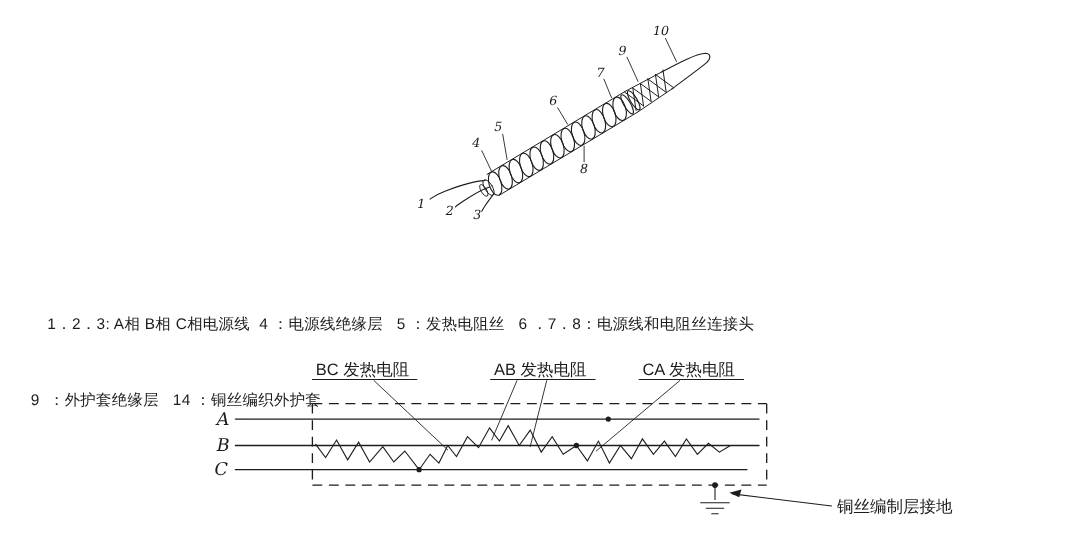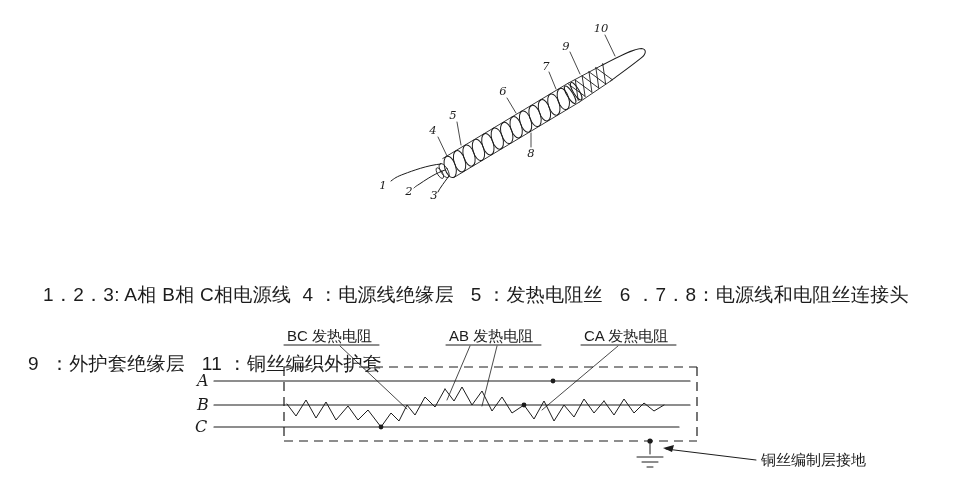--- a/index.html
+++ b/index.html
@@ -2,21 +2,21 @@
 <html><head>
 <meta charset="utf-8">
 <style>
   html,body{margin:0;padding:0}
   body{width:971px;height:492px;background:#ffffff}
   .page{position:relative;width:971px;height:492px;background:#ffffff;
         font-family:"Liberation Sans",sans-serif;color:#1c1c1c;overflow:hidden}
   .fig{position:absolute;left:0;top:0}
   #fig-schematic{top:320px}
   .caption{position:absolute;left:28px;top:237px;width:935px;
-           font-size:19px;line-height:23px;letter-spacing:.3px;white-space:pre;color:#1c1c1c}
+           font-size:14px;line-height:23px;letter-spacing:.3px;white-space:pre;color:#1c1c1c}
   .caption .indent{padding-left:15px}
   svg text{fill:#1c1c1c}
   .ink{stroke:#1c1c1c;fill:none;stroke-width:1.2;stroke-linecap:round}
   .thin{stroke-width:1}
   .hair{stroke-width:.8}
   .dash{stroke-dasharray:9 6;stroke-linecap:butt}
   .dot{fill:#1c1c1c;stroke:none}
   .num{font-family:"DejaVu Serif",serif;font-style:italic;font-size:11.5px;text-anchor:middle}
   .phase{font-family:"DejaVu Serif",serif;font-style:italic;font-size:16px}
   .rlabel{font-family:"Liberation Sans",sans-serif;font-size:15px}
@@ -89,21 +89,21 @@
     <text class="num" x="453" y="119">5</text>
     <text class="num" x="503" y="95">6</text>
     <text class="num" x="546" y="70">7</text>
     <text class="num" x="531" y="157">8</text>
     <text class="num" x="566" y="50">9</text>
     <text class="num" x="601" y="32">10</text>
   </svg>
 
   <div class="caption">
     <div class="indent">1．2．3: A相 B相 C相电源线  4 ：电源线绝缘层   5 ：发热电阻丝   6 ．7．8：电源线和电阻丝连接头</div>
-    <div>9  ：外护套绝缘层   11 ：铜丝编织外护套</div>
+    <div>9  ：外护套绝缘层   14 ：铜丝编织外护套</div>
   </div>
 
   <svg id="fig-schematic" class="fig" width="971" height="172" viewBox="0 0 971 172">
 
     <text class="rlabel" x="287" y="21">BC 发热电阻</text>
     <line class="ink thin" x1="284" y1="25" x2="379" y2="25"></line>
     <text class="rlabel" x="449" y="21">AB 发热电阻</text>
     <line class="ink thin" x1="446" y1="25" x2="541" y2="25"></line>
     <text class="rlabel" x="584" y="21">CA 发热电阻</text>
     <line class="ink thin" x1="581" y1="25" x2="676" y2="25"></line>

